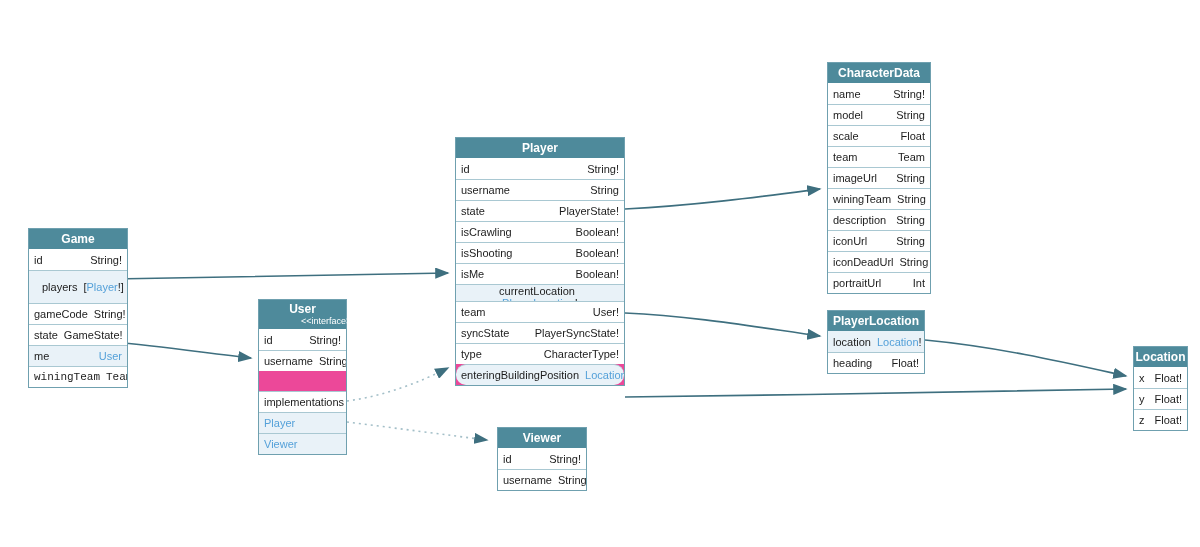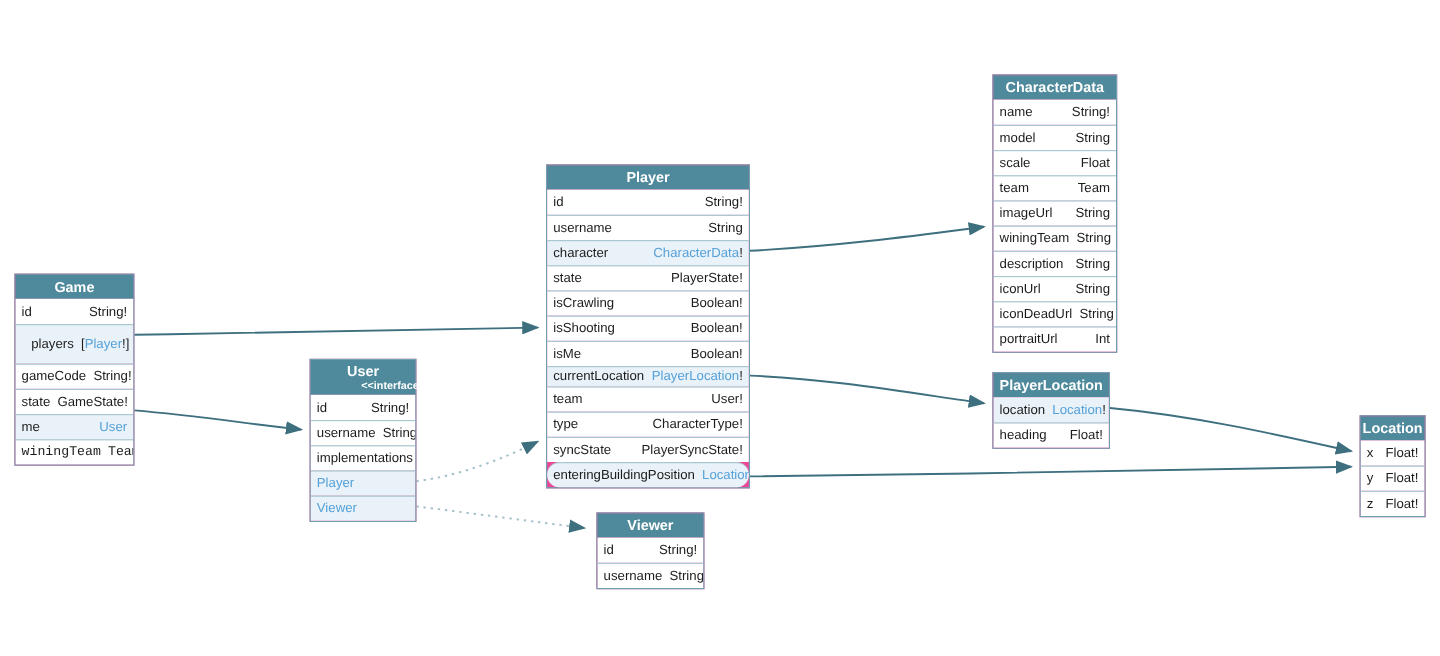--- a/index.html
+++ b/index.html
@@ -12,21 +12,21 @@
   #edges{position:absolute;left:0;top:0;width:1200px;height:547px;}
   .table{
     position:absolute;background:#ec4899;border:1px solid var(--c-border);
     box-sizing:border-box;font-size:11px;color:var(--c-text);
   }
   .thead{
     background:var(--c-header);color:#fff;text-align:center;font-weight:bold;
     font-size:12px;display:flex;flex-direction:column;justify-content:center;
     line-height:13px;
   }
-  .thead .subtitle{font-size:9px;font-weight:bold;line-height:10px;display:none;padding-left:42px;}
+  .thead .subtitle{font-size:9px;font-weight:normal;line-height:10px;display:none;padding-left:42px;}
   .thead.has-sub .subtitle{display:block;}
   .row{
     height:21px;display:flex;justify-content:space-between;align-items:center;
     padding:0 5px;border-top:1px solid var(--c-sep);white-space:nowrap;
     box-sizing:border-box;background:#fff;overflow:hidden;
   }
   .row:first-child{border-top:none;}
   .row.tinted{background:var(--c-tint);}
   .fname{color:var(--c-text);margin-right:6px;}
   .ftype{color:var(--c-text);text-align:right;}
@@ -48,21 +48,21 @@
   <path d="M112,279 C230,277 350,274 448,273" class="edge" marker-end="url(#arrow)"></path>
       <path d="M112,342 C160,346 206,353 251,358" class="edge" marker-end="url(#arrow)"></path>
       <path d="M625,209 C700,205 766,196 820,189" class="edge" marker-end="url(#arrow)"></path>
       <path d="M625,313 C695,316 762,328 820,336" class="edge" marker-end="url(#arrow)"></path>
       <path d="M625,397 C790,395 990,392 1126,389" class="edge" marker-end="url(#arrow)"></path>
       <path d="M925,340 C1000,347 1072,364 1126,376" class="edge" marker-end="url(#arrow)"></path>
       <path d="M347,401 C385,396 420,382 448,368" class="edge dotted" marker-end="url(#arrow)"></path>
       <path d="M347,422 C395,428 447,435 487,440" class="edge dotted" marker-end="url(#arrow)"></path>
     </svg>
 
-<div class="table" style="left: 12px; top: 228px; width: 100px;">
+<div class="table" style="left: 28px; top: 228px; width: 100px;">
       <div class="thead" style="height: 20px;">
         <div class="title">Game</div>
 
       </div>
       <div class="rows">
         <div class="row" style="height: 21px;">
       <span class="fname">id</span>
       <span class="ftype"><span class="pre"></span><span class="tname">String!</span><span class="suf"></span></span>
     </div>
         <div class="row tinted" style="height: 33px; padding-left: 13px;">
@@ -94,21 +94,21 @@
       </div>
       <div class="rows">
         <div class="row" style="height: 21px;">
       <span class="fname">id</span>
       <span class="ftype"><span class="pre"></span><span class="tname">String!</span><span class="suf"></span></span>
     </div>
         <div class="row" style="height: 21px;">
       <span class="fname">username</span>
       <span class="ftype"><span class="pre"></span><span class="tname">String</span><span class="suf"></span></span>
     </div>
-        <div class="row section" style="height: 21px;">
+        <div class="row section" style="height: 21px; margin-top: 20px;">
       <span class="fname">implementations</span>
 
     </div>
         <div class="row impl tinted" style="height: 21px;">
       <span class="fname">Player</span>
 
     </div>
         <div class="row impl tinted" style="height: 21px;">
       <span class="fname">Viewer</span>
 
@@ -122,55 +122,51 @@
       </div>
       <div class="rows">
         <div class="row" style="height: 21px;">
       <span class="fname">id</span>
       <span class="ftype"><span class="pre"></span><span class="tname">String!</span><span class="suf"></span></span>
     </div>
         <div class="row" style="height: 21px;">
       <span class="fname">username</span>
       <span class="ftype"><span class="pre"></span><span class="tname">String</span><span class="suf"></span></span>
     </div>
-        <div class="row tinted" style="height: 21px;">
-      <span class="fname">character</span>
-      <span class="ftype"><span class="pre"></span><span class="tname link">CharacterData</span><span class="suf">!</span></span>
-    </div>
         <div class="row" style="height: 21px;">
       <span class="fname">state</span>
       <span class="ftype"><span class="pre"></span><span class="tname">PlayerState!</span><span class="suf"></span></span>
     </div>
         <div class="row" style="height: 21px;">
       <span class="fname">isCrawling</span>
       <span class="ftype"><span class="pre"></span><span class="tname">Boolean!</span><span class="suf"></span></span>
     </div>
         <div class="row" style="height: 21px;">
       <span class="fname">isShooting</span>
       <span class="ftype"><span class="pre"></span><span class="tname">Boolean!</span><span class="suf"></span></span>
     </div>
         <div class="row" style="height: 21px;">
       <span class="fname">isMe</span>
       <span class="ftype"><span class="pre"></span><span class="tname">Boolean!</span><span class="suf"></span></span>
     </div>
-        <div class="row tinted" style="height: 17px;">
+        <div class="row tinted" style="height: 17px; flex-direction: column;">
       <span class="fname">currentLocation</span>
       <span class="ftype"><span class="pre"></span><span class="tname link">PlayerLocation</span><span class="suf">!</span></span>
     </div>
         <div class="row" style="height: 21px;">
       <span class="fname">team</span>
       <span class="ftype"><span class="pre"></span><span class="tname">User!</span><span class="suf"></span></span>
     </div>
         <div class="row" style="height: 21px;">
+      <span class="fname">syncState</span>
+      <span class="ftype"><span class="pre"></span><span class="tname">PlayerSyncState!</span><span class="suf"></span></span>
+    </div>
+        <div class="row" style="height: 21px;">
       <span class="fname">type</span>
       <span class="ftype"><span class="pre"></span><span class="tname">CharacterType!</span><span class="suf"></span></span>
-    </div>
-        <div class="row" style="height: 21px;">
-      <span class="fname">syncState</span>
-      <span class="ftype"><span class="pre"></span><span class="tname">PlayerSyncState!</span><span class="suf"></span></span>
     </div>
         <div class="row tinted" style="height: 21px; border-radius: 10px;">
       <span class="fname">enteringBuildingPosition</span>
       <span class="ftype"><span class="pre"></span><span class="tname link">Location</span><span class="suf"></span></span>
     </div>
       </div>
     </div>
     <div class="table" style="left: 827px; top: 62px; width: 104px;">
       <div class="thead" style="height: 20px;">
         <div class="title">CharacterData</div>

